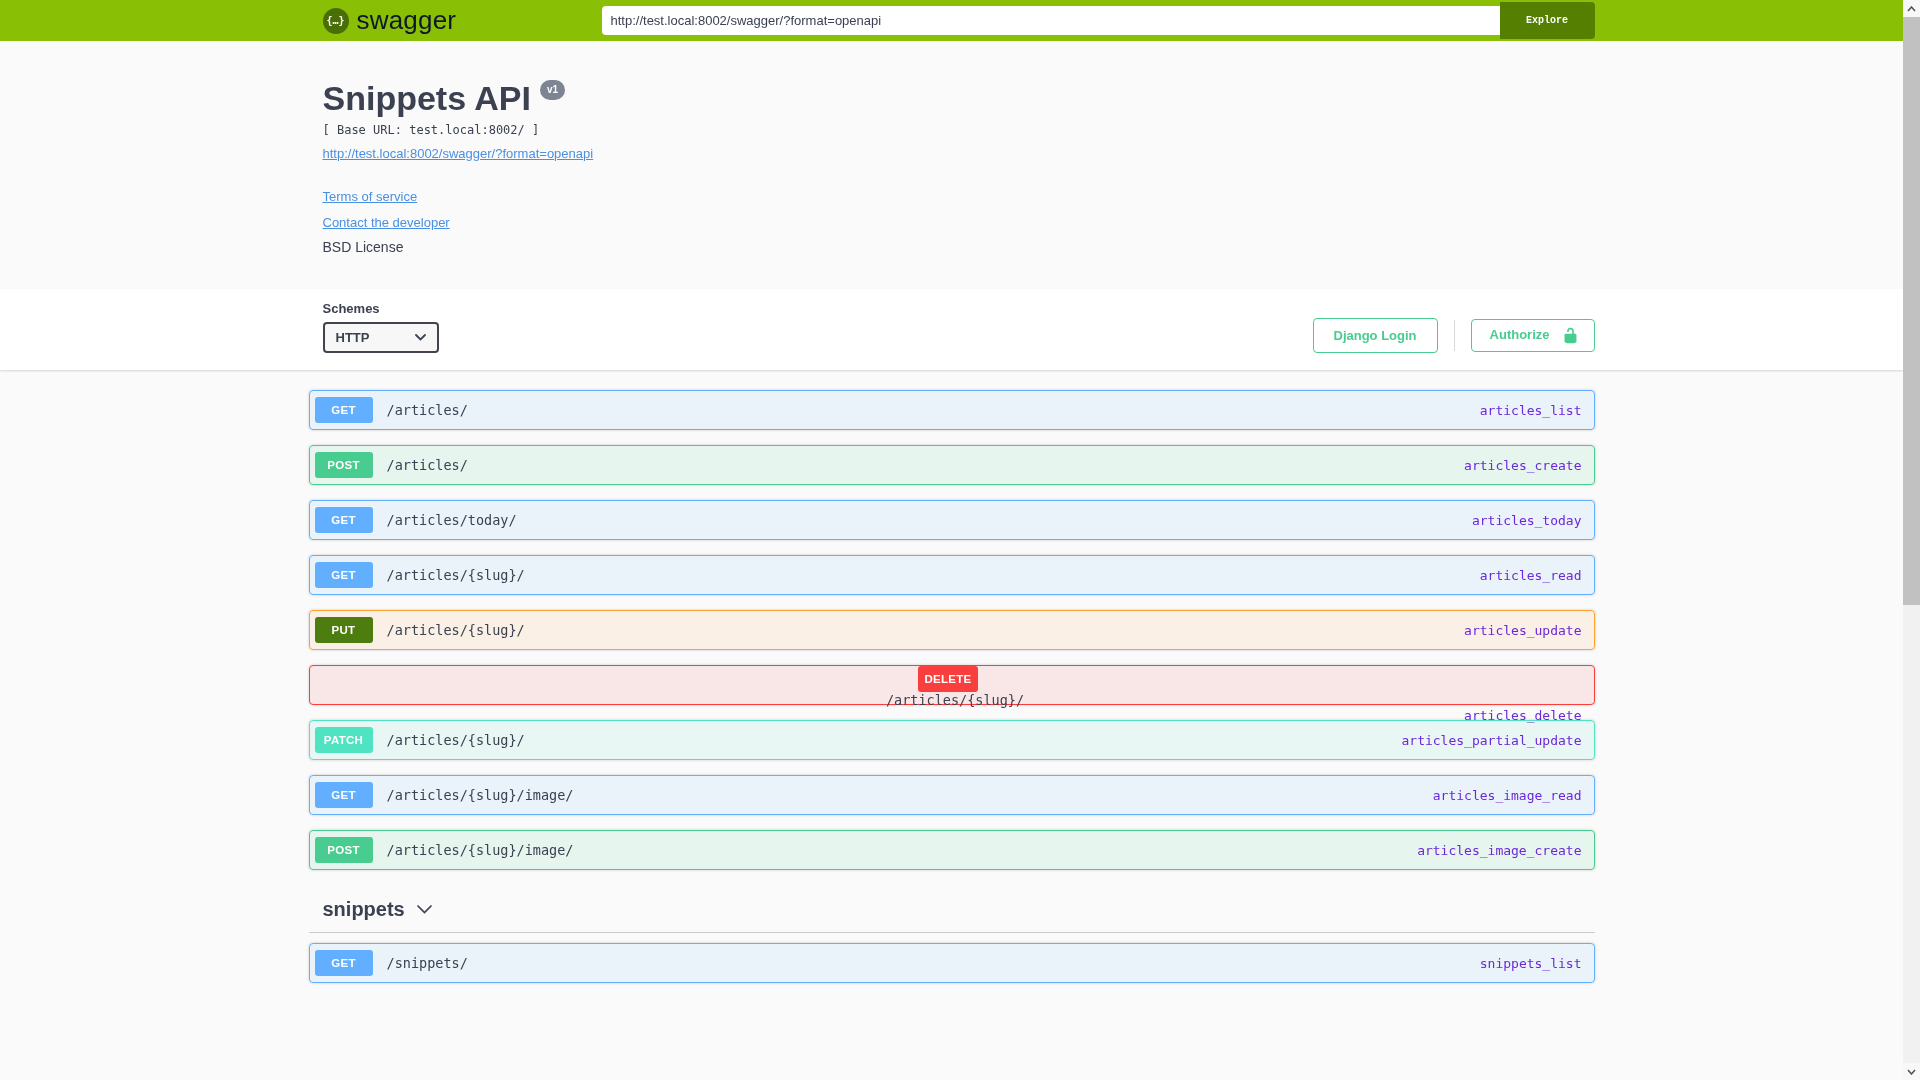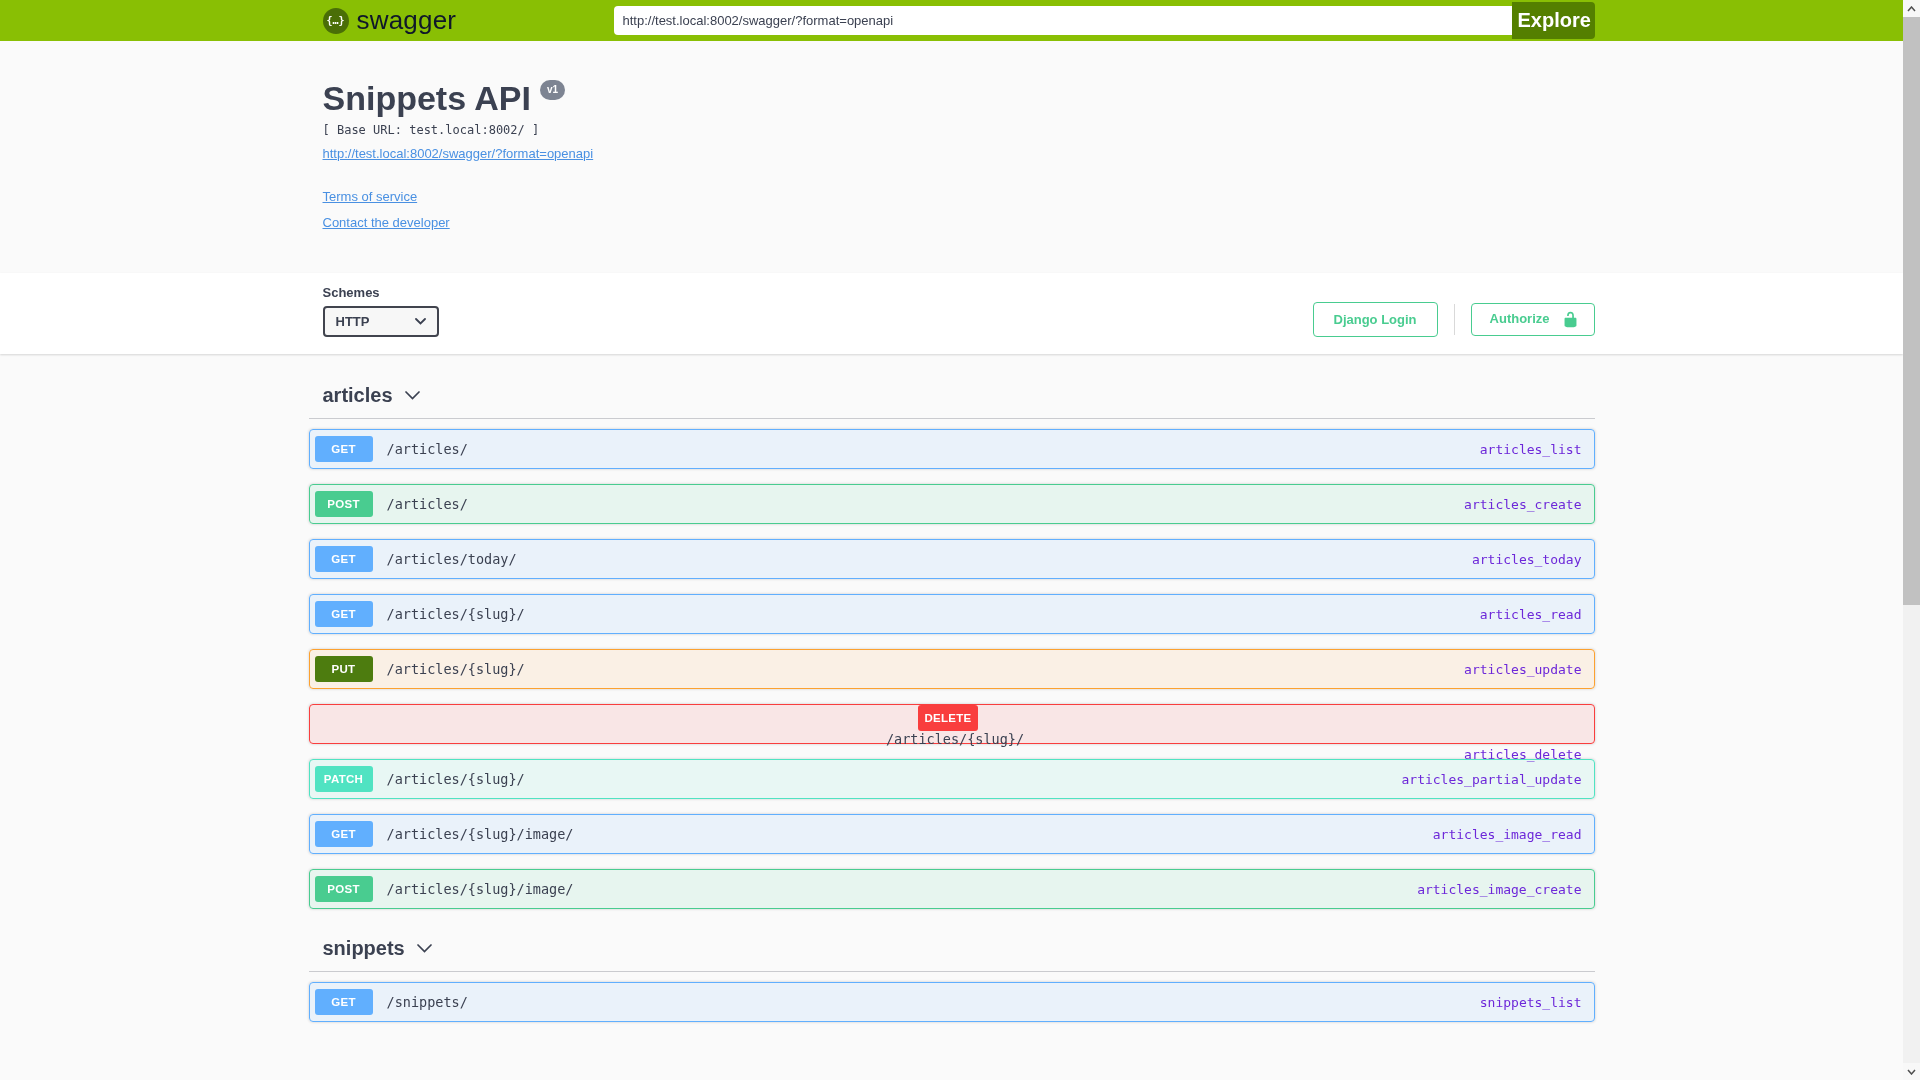--- a/index.html
+++ b/index.html
@@ -25,23 +25,23 @@
     font-family: "DejaVu Sans Mono", monospace; font-size: 10px; font-weight: bold;
   }
   .logo-text { color: #0f172a; font-size: 26px; font-weight: normal; letter-spacing: .2px; }
   .download-url { margin-left: auto; display: flex; align-items: center; }
   .url-input {
     width: 898px; height: 29px; border: none; border-radius: 4px 0 0 4px;
     padding: 0 9px; font-size: 13px; color: #3b4151; outline: none;
     font-family: "Liberation Sans", sans-serif;
   }
   .explore-btn {
-    width: 83px; height: 37px; background: #547f00; border: none;
-    border-radius: 0 4px 4px 0; color: #fff; font-weight: bold; font-size: 20px;
-    font-family: Liberation Sans, sans-serif; cursor: pointer;
+    width: 95px; height: 37px; background: #547f00; border: none;
+    border-radius: 0 4px 4px 0; color: #fff; font-weight: bold; font-size: 10px;
+    font-family: Liberation Mono, monospace; cursor: pointer;
   }
 
   
   .info-section { background: #fafafa; padding: 38px 0 34px; }
   .page-title {
     margin: 0; padding-left: 14px; font-size: 34px; font-weight: bold;
     display: flex; align-items: flex-start; gap: 9px; line-height: 1.15;
   }
   .version-badge {
     background: #7d8492; color: #fff; border-radius: 50px;
@@ -149,20 +149,21 @@
         <span class="version-badge">v1</span>
       </h1>
       <div class="base-url">[ Base URL: test.local:8002/ ]</div>
       <div class="spec-link-line">
         <span class="link">http://test.local:8002/swagger/?format=openapi</span>
       </div>
       <div class="info-links">
         <div><span class="link">Terms of service</span></div>
         <div><span class="link">Contact the developer</span></div>
       </div>
+      <div class="license-text">BSD License</div>
     </div>
   </div>
 
   <div class="scheme-container">
     <div class="wrap">
       <div>
         <span class="schemes-label">Schemes</span>
         <div class="scheme-select">
           <span>HTTP</span>
           <svg width="11" height="7" viewBox="0 0 11 7">
@@ -178,26 +179,20 @@
           <svg width="17" height="17" viewBox="0 0 20 20">
             <path fill="#49cc90" d="M15.8 8H14V5.6C14 2.703 12.665 1 10 1 7.334 1 6 2.703 6 5.6V6h2v-.801C8 3.754 8.797 3 10 3c1.203 0 2 .754 2 2.199V8H4c-.553 0-1 .646-1 1.199V17c0 .549.428 1.139.951 1.307l1.197.387C5.672 18.861 6.55 19 7.1 19h5.8c.549 0 1.428-.139 1.951-.307l1.196-.387c.524-.167.953-.757.953-1.306V9.199C17 8.646 16.352 8 15.8 8z"></path>
           </svg>
         </button>
       </div>
     </div>
   </div>
 
   <div class="wrap sections-root" id="sections-root">
   <section class="tag-section">
-    <h3 class="opblock-tag">
-      <span>articles</span>
-      <svg width="15" height="9" viewBox="0 0 15 9">
-        <path d="M1 1 L7.5 7.5 L14 1" stroke="#3b4151" stroke-width="1.7" fill="none" stroke-linecap="round"></path>
-      </svg>
-    </h3>
     <div>
   <div class="opblock" style="border-color: rgb(97, 175, 254); background: rgba(97, 175, 254, 0.1);">
     <span class="method-badge" style="background: rgb(97, 175, 254);">GET</span>
     <span class="endpoint-path">/articles/</span>
     <span class="operation-id">articles_list</span>
   </div>
 
   <div class="opblock" style="border-color: rgb(73, 204, 144); background: rgba(73, 204, 144, 0.1);">
     <span class="method-badge" style="background: rgb(73, 204, 144);">POST</span>
     <span class="endpoint-path">/articles/</span>

